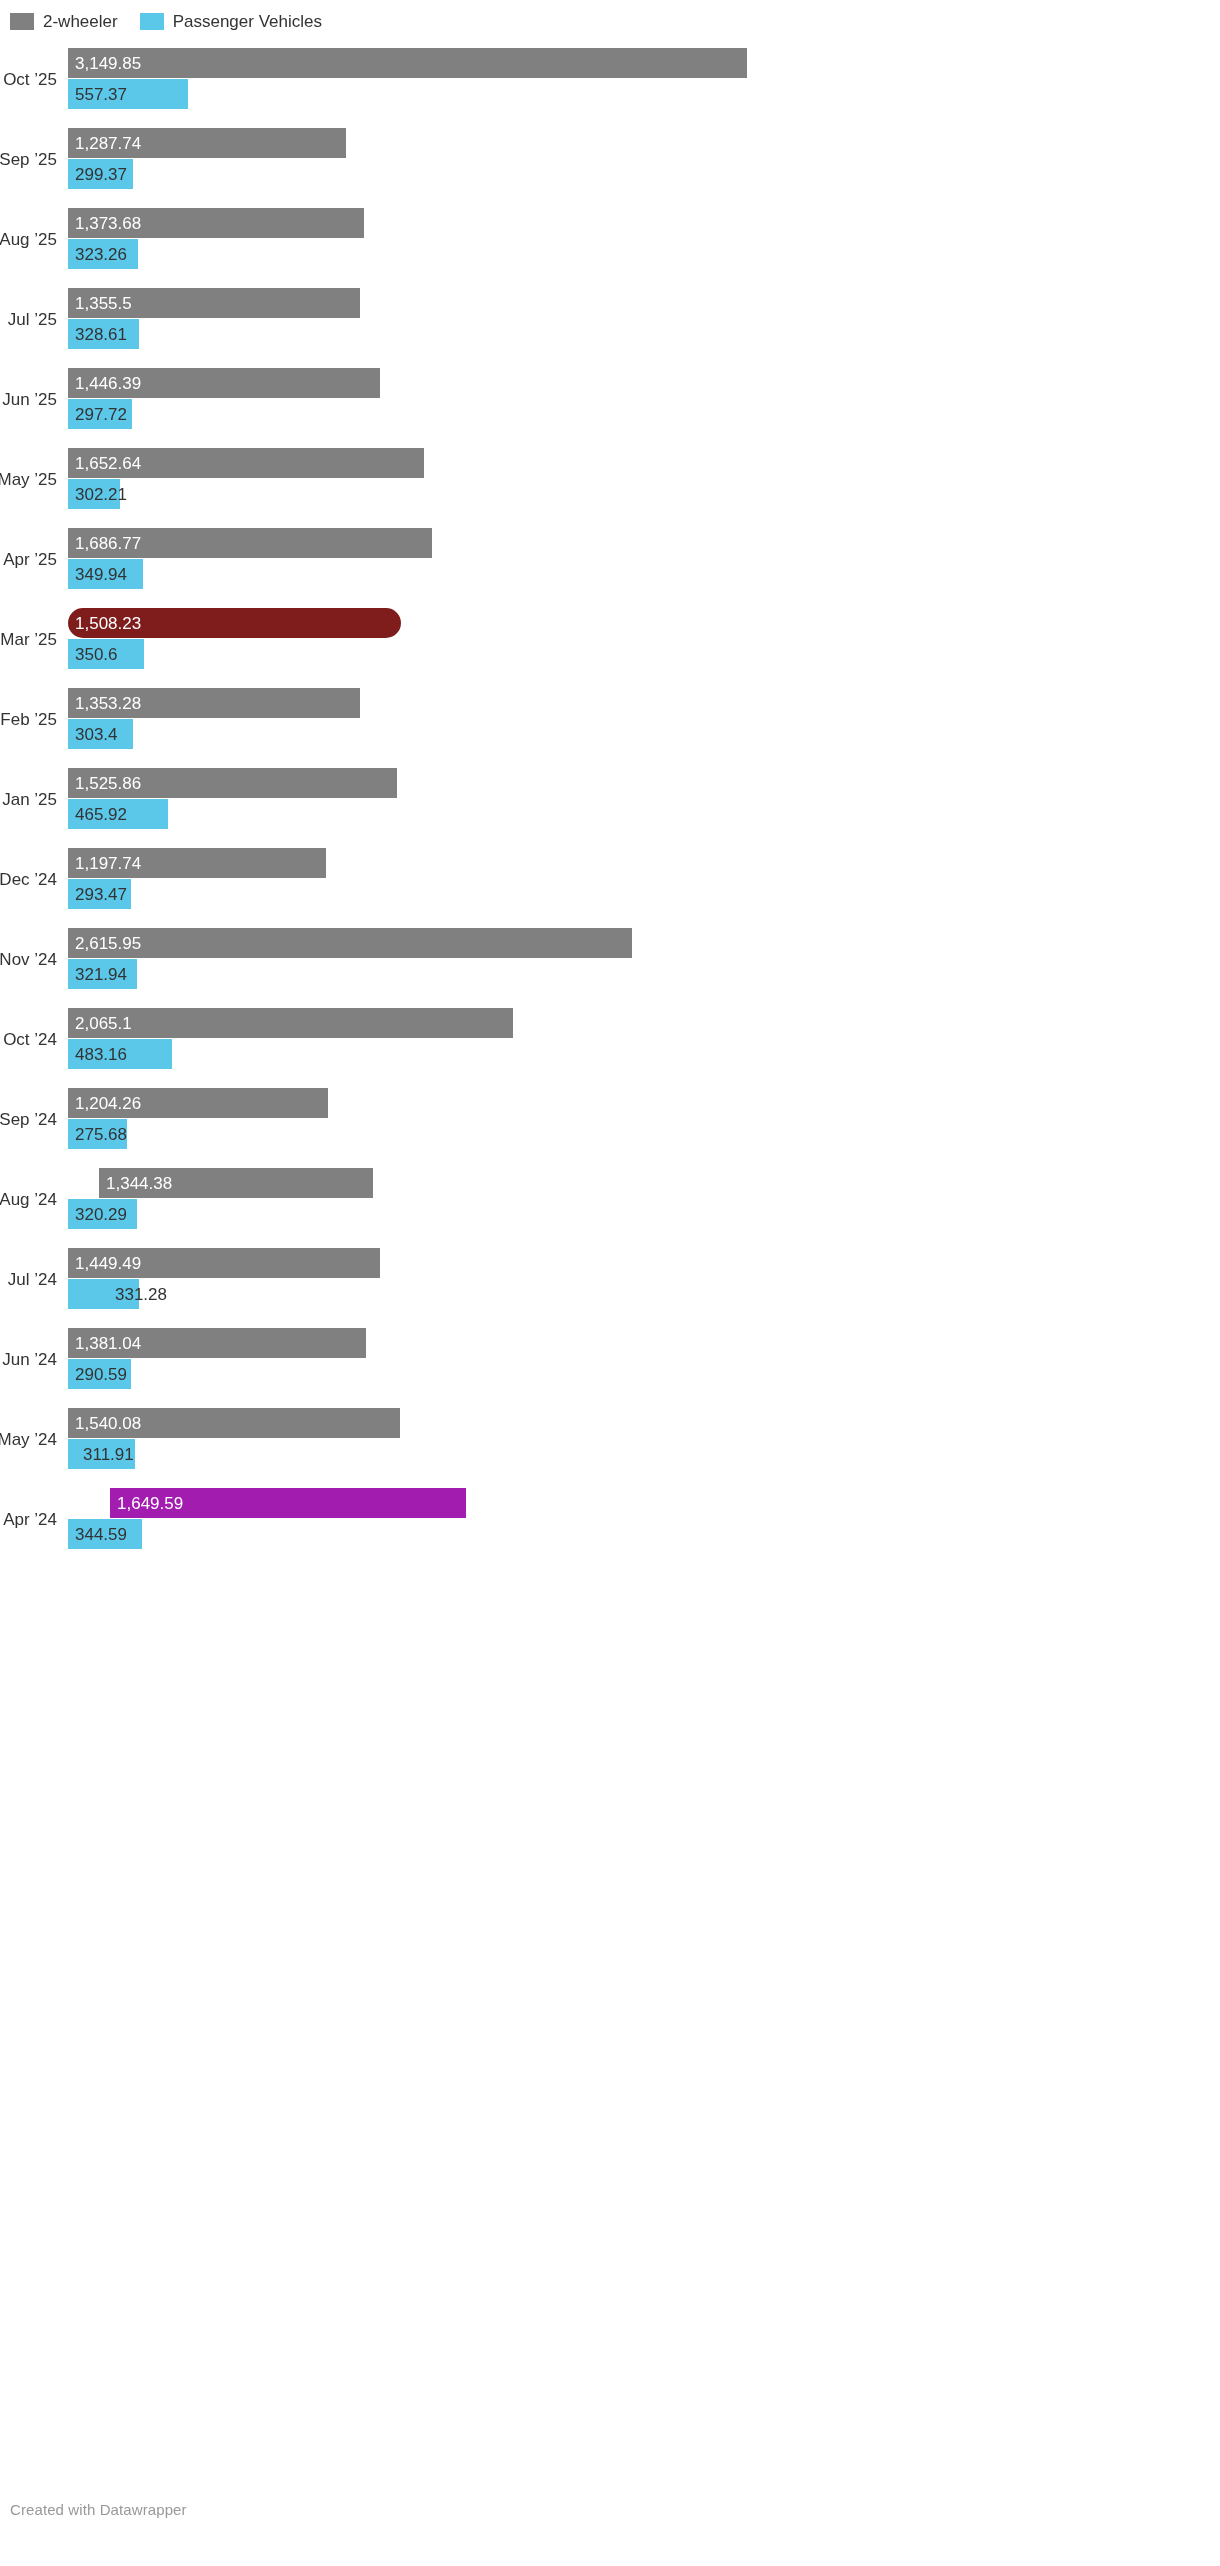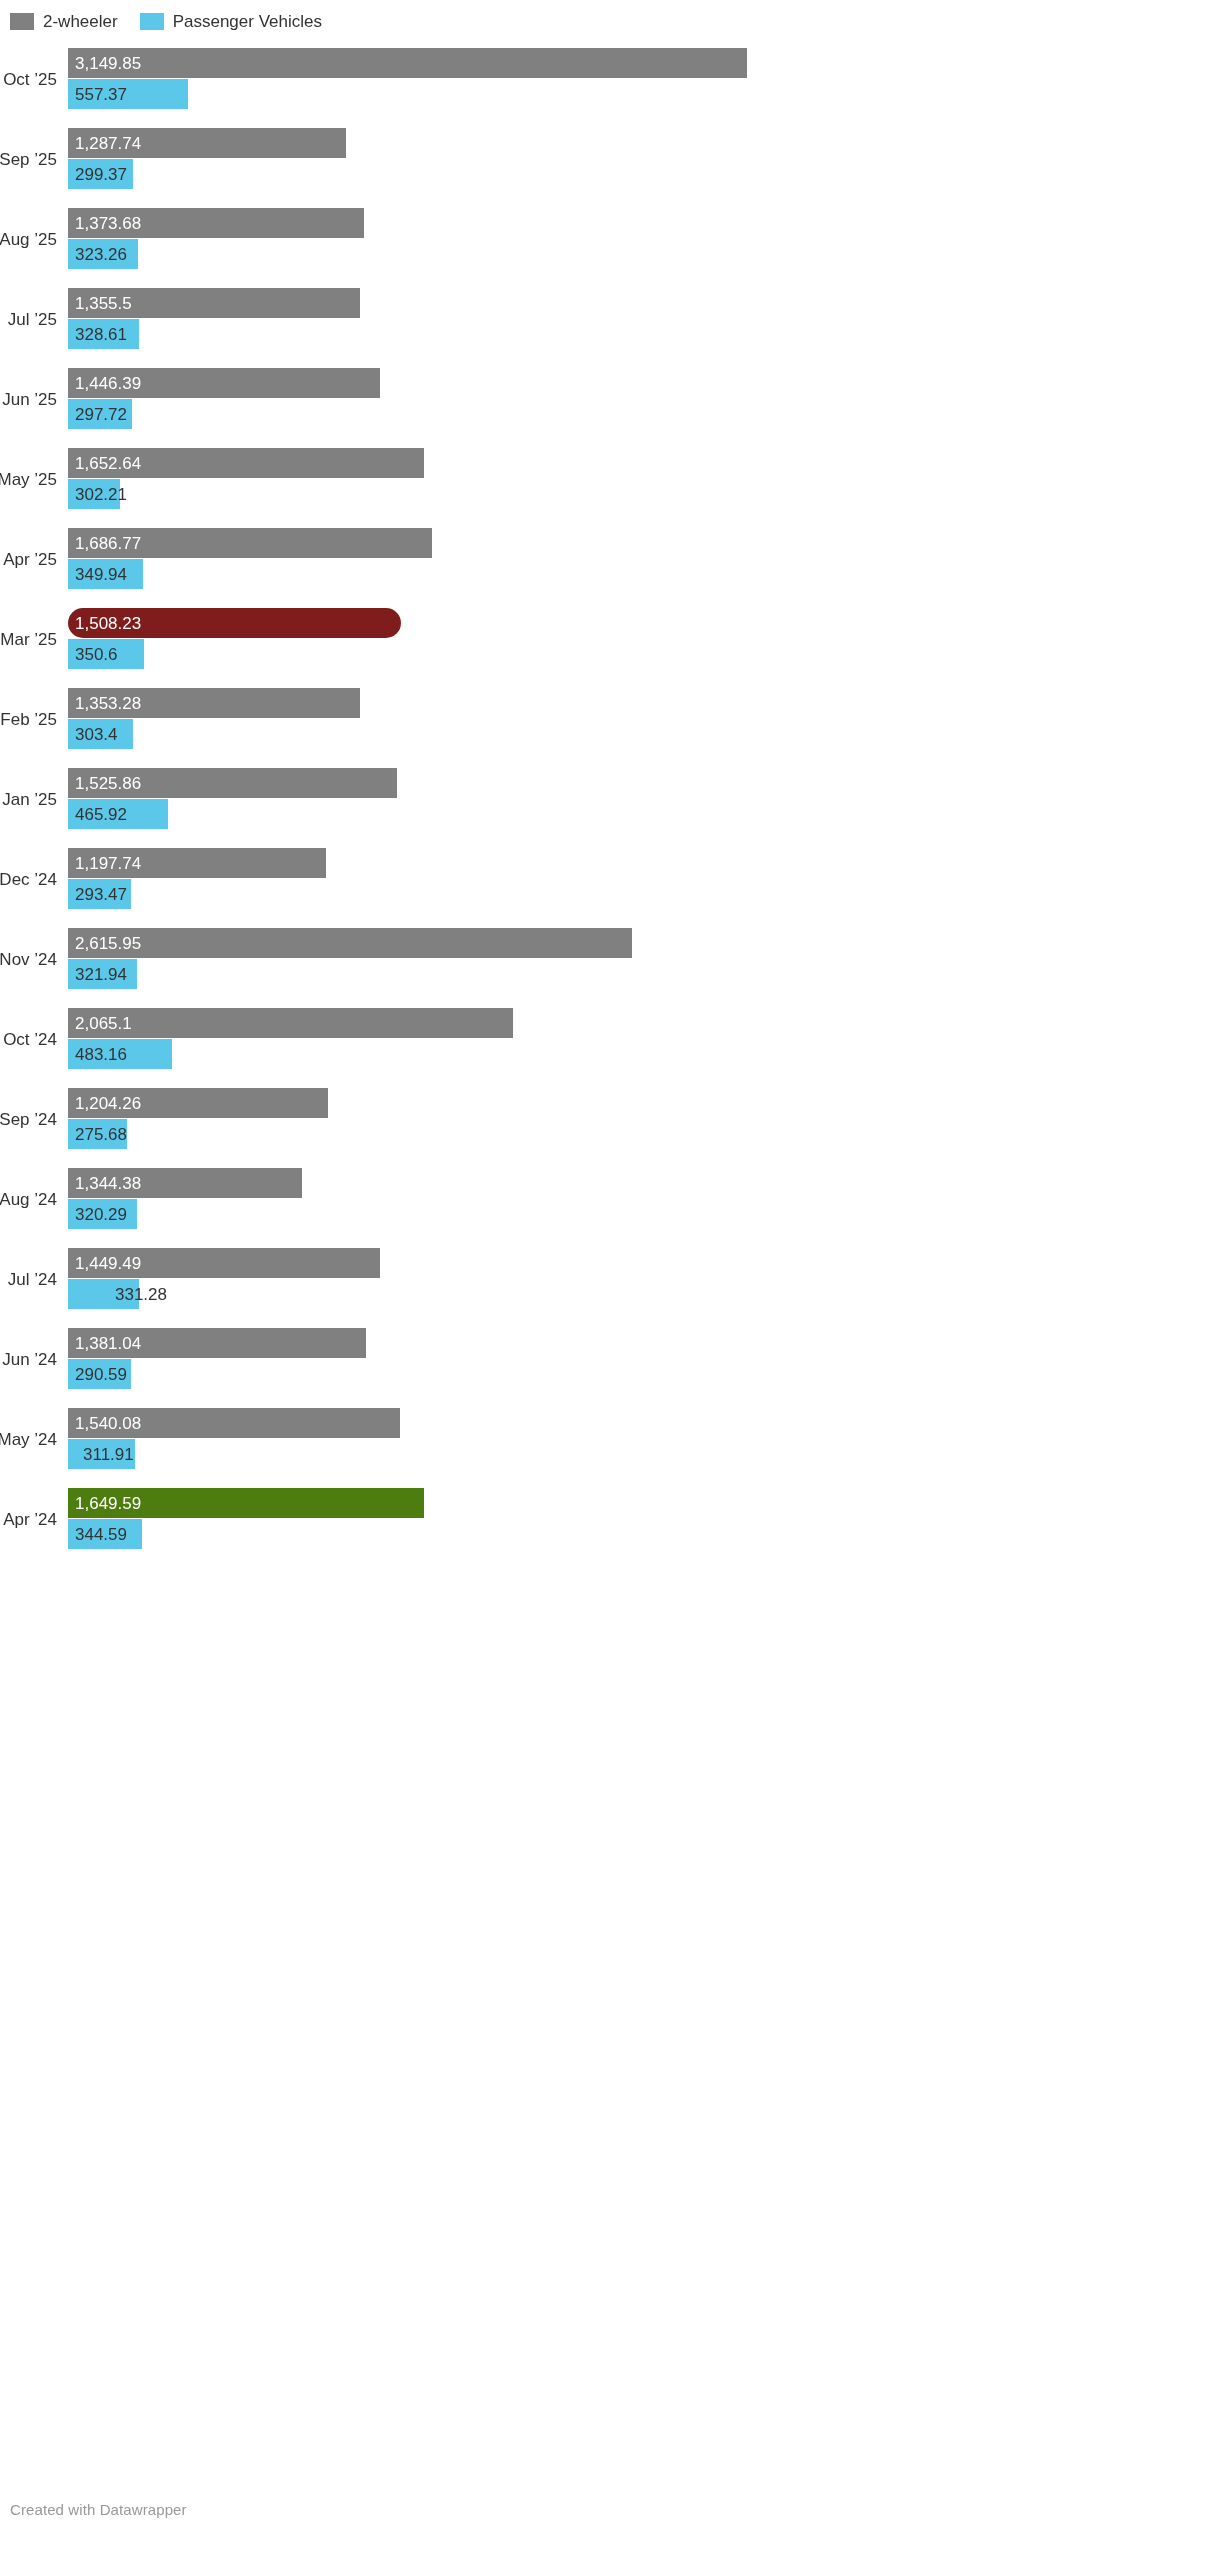--- a/index.html
+++ b/index.html
@@ -283,21 +283,21 @@
             <span class="bar-value">1,204.26</span>
           </div>
           <div class="bar bar-pv" style="width: 59.4272px; background: rgb(91, 200, 234);">
             <span class="bar-value">275.68</span>
           </div>
         </div>
       </div>
       <div class="row">
         <div class="row-label">Aug ’24</div>
         <div class="bars">
-          <div class="bar bar-2w" style="width: 234px; background: rgb(128, 128, 128);">
+          <div class="bar bar-2w" style="width: 274px; background: rgb(128, 128, 128); margin-left: 31px;">
             <span class="bar-value">1,344.38</span>
           </div>
           <div class="bar bar-pv" style="width: 69.0436px; background: rgb(91, 200, 234);">
             <span class="bar-value">320.29</span>
           </div>
         </div>
       </div>
       <div class="row">
         <div class="row-label">Jul ’24</div>
         <div class="bars">
@@ -327,21 +327,21 @@
             <span class="bar-value">1,540.08</span>
           </div>
           <div class="bar bar-pv" style="width: 67.2371px; background: rgb(91, 200, 234); padding-left: 8px;">
             <span class="bar-value">311.91</span>
           </div>
         </div>
       </div>
       <div class="row">
         <div class="row-label">Apr ’24</div>
         <div class="bars">
-          <div class="bar bar-2w" style="width: 355.595px; background: #4d7c0f;">
+          <div class="bar bar-2w" style="width: 355.595px; background: #a21caf; margin-left: 42px;">
             <span class="bar-value">1,649.59</span>
           </div>
           <div class="bar bar-pv" style="width: 74.2818px; background: rgb(91, 200, 234);">
             <span class="bar-value">344.59</span>
           </div>
         </div>
       </div>
     </div>
 
   <div class="footer">Created with Datawrapper</div>

